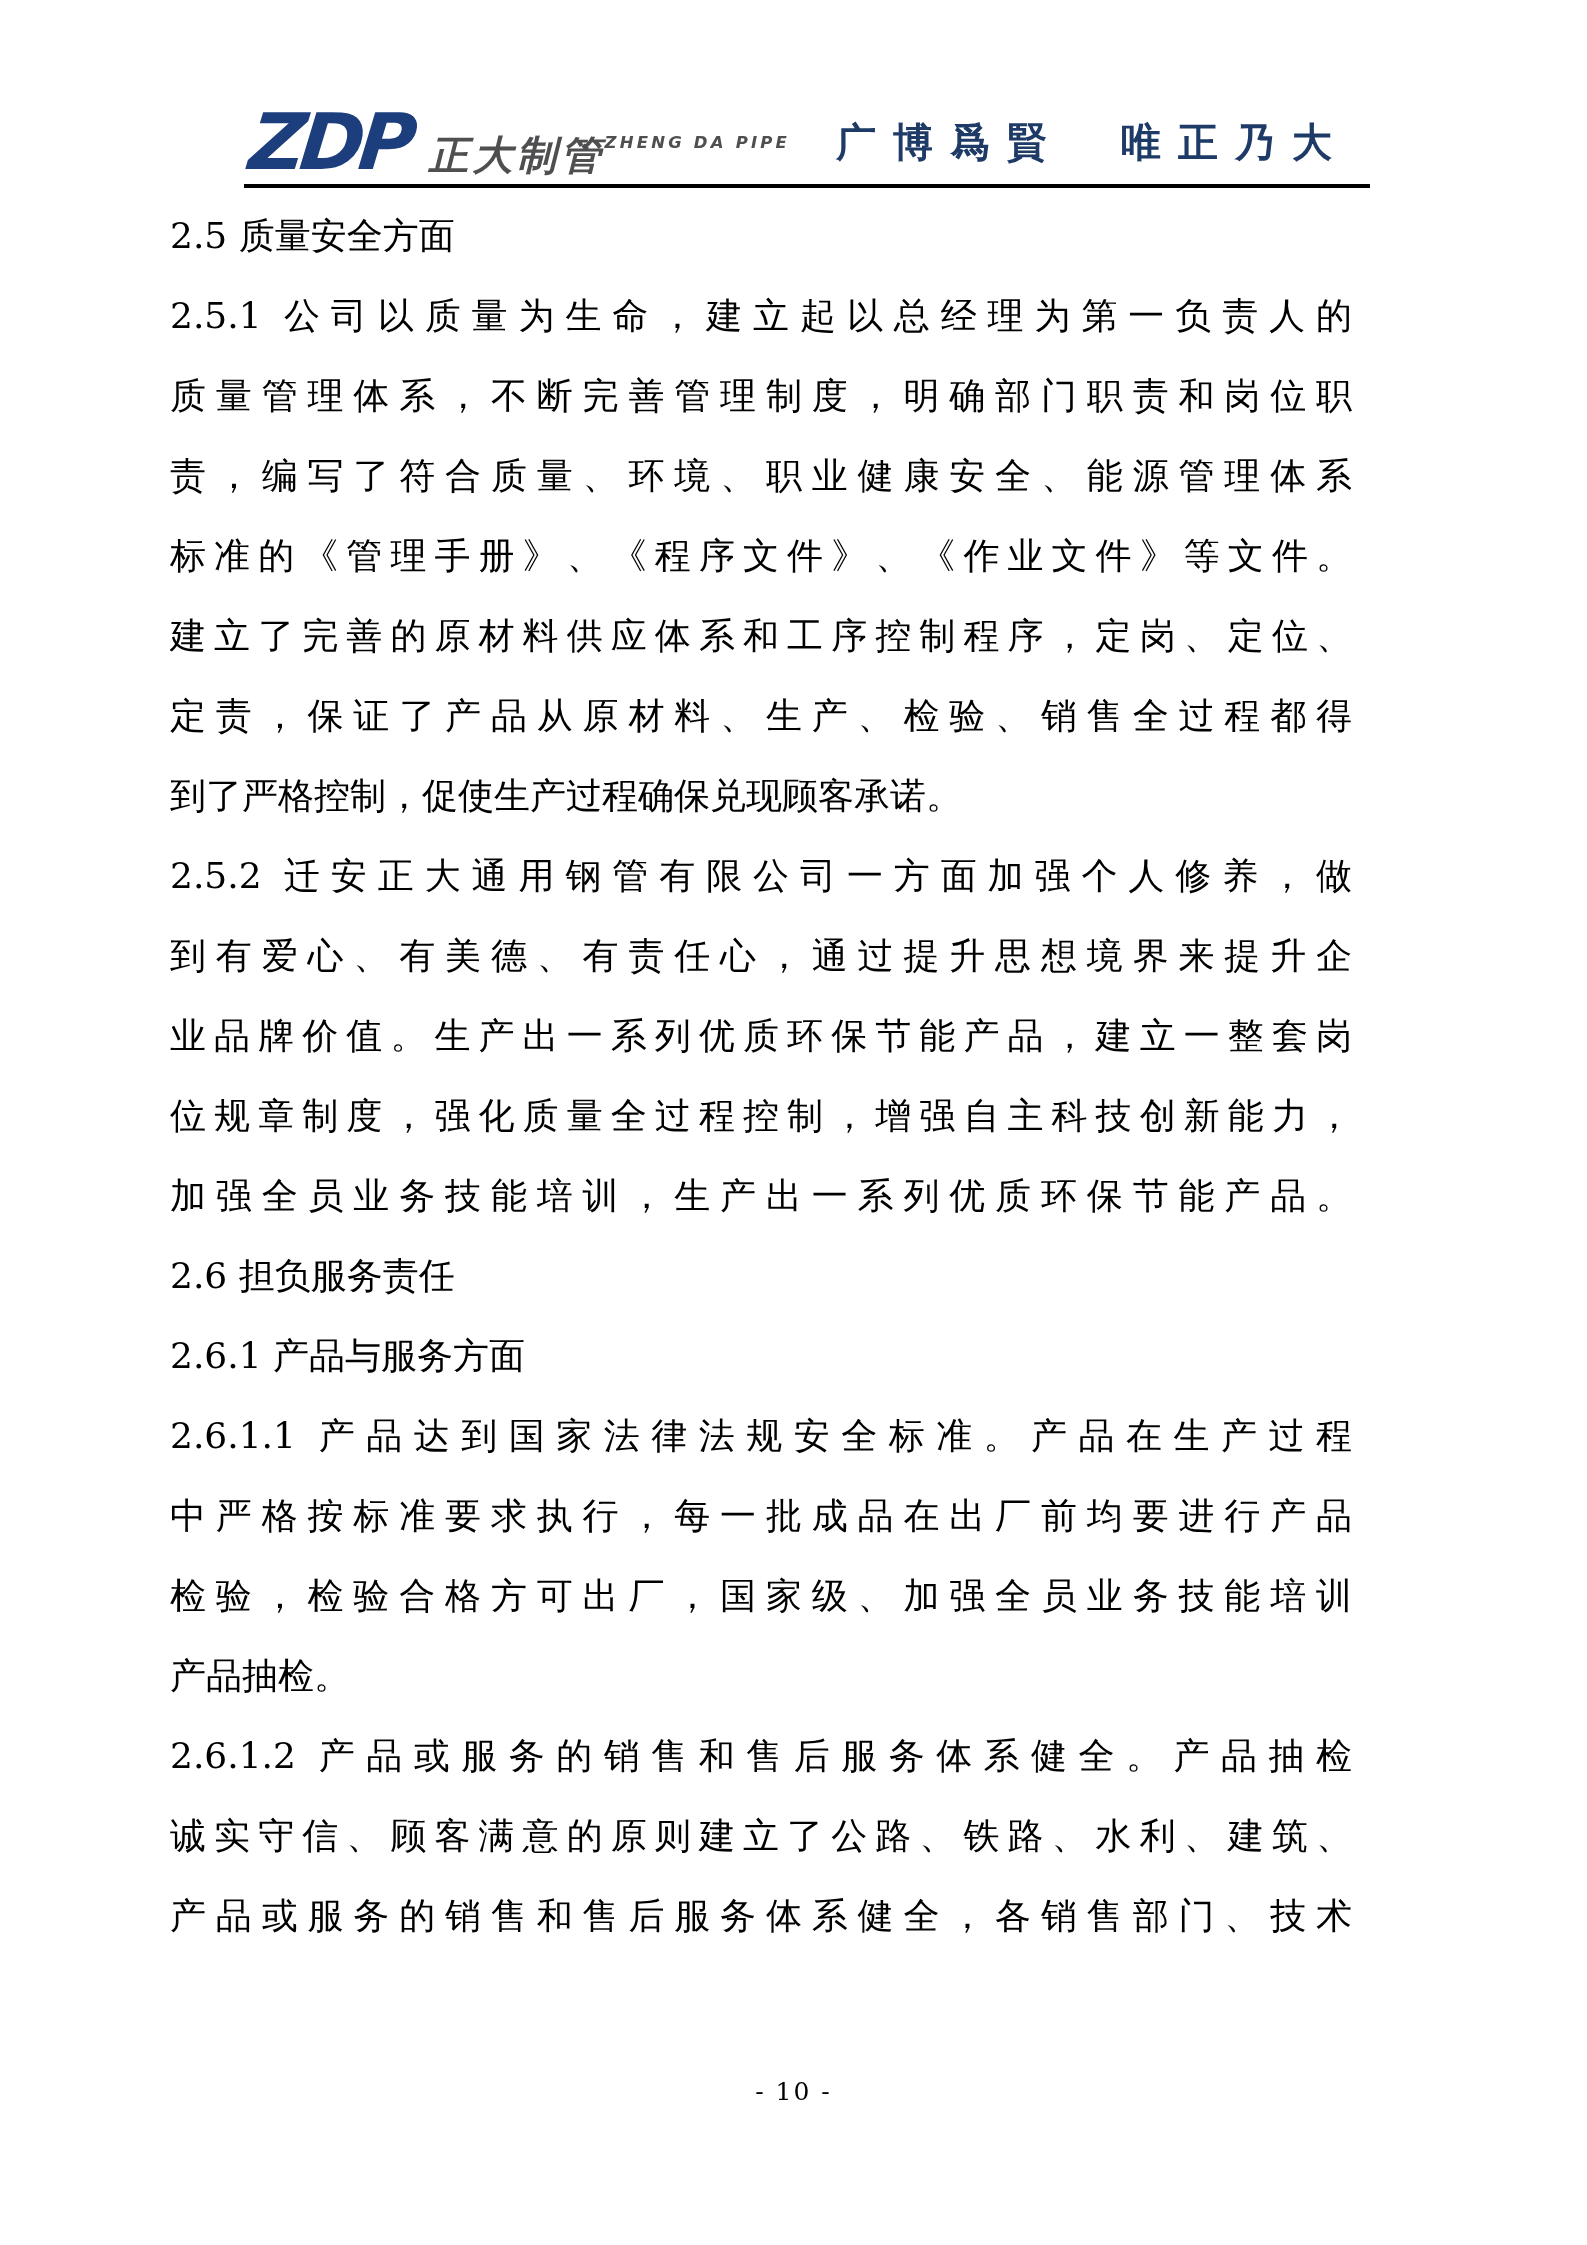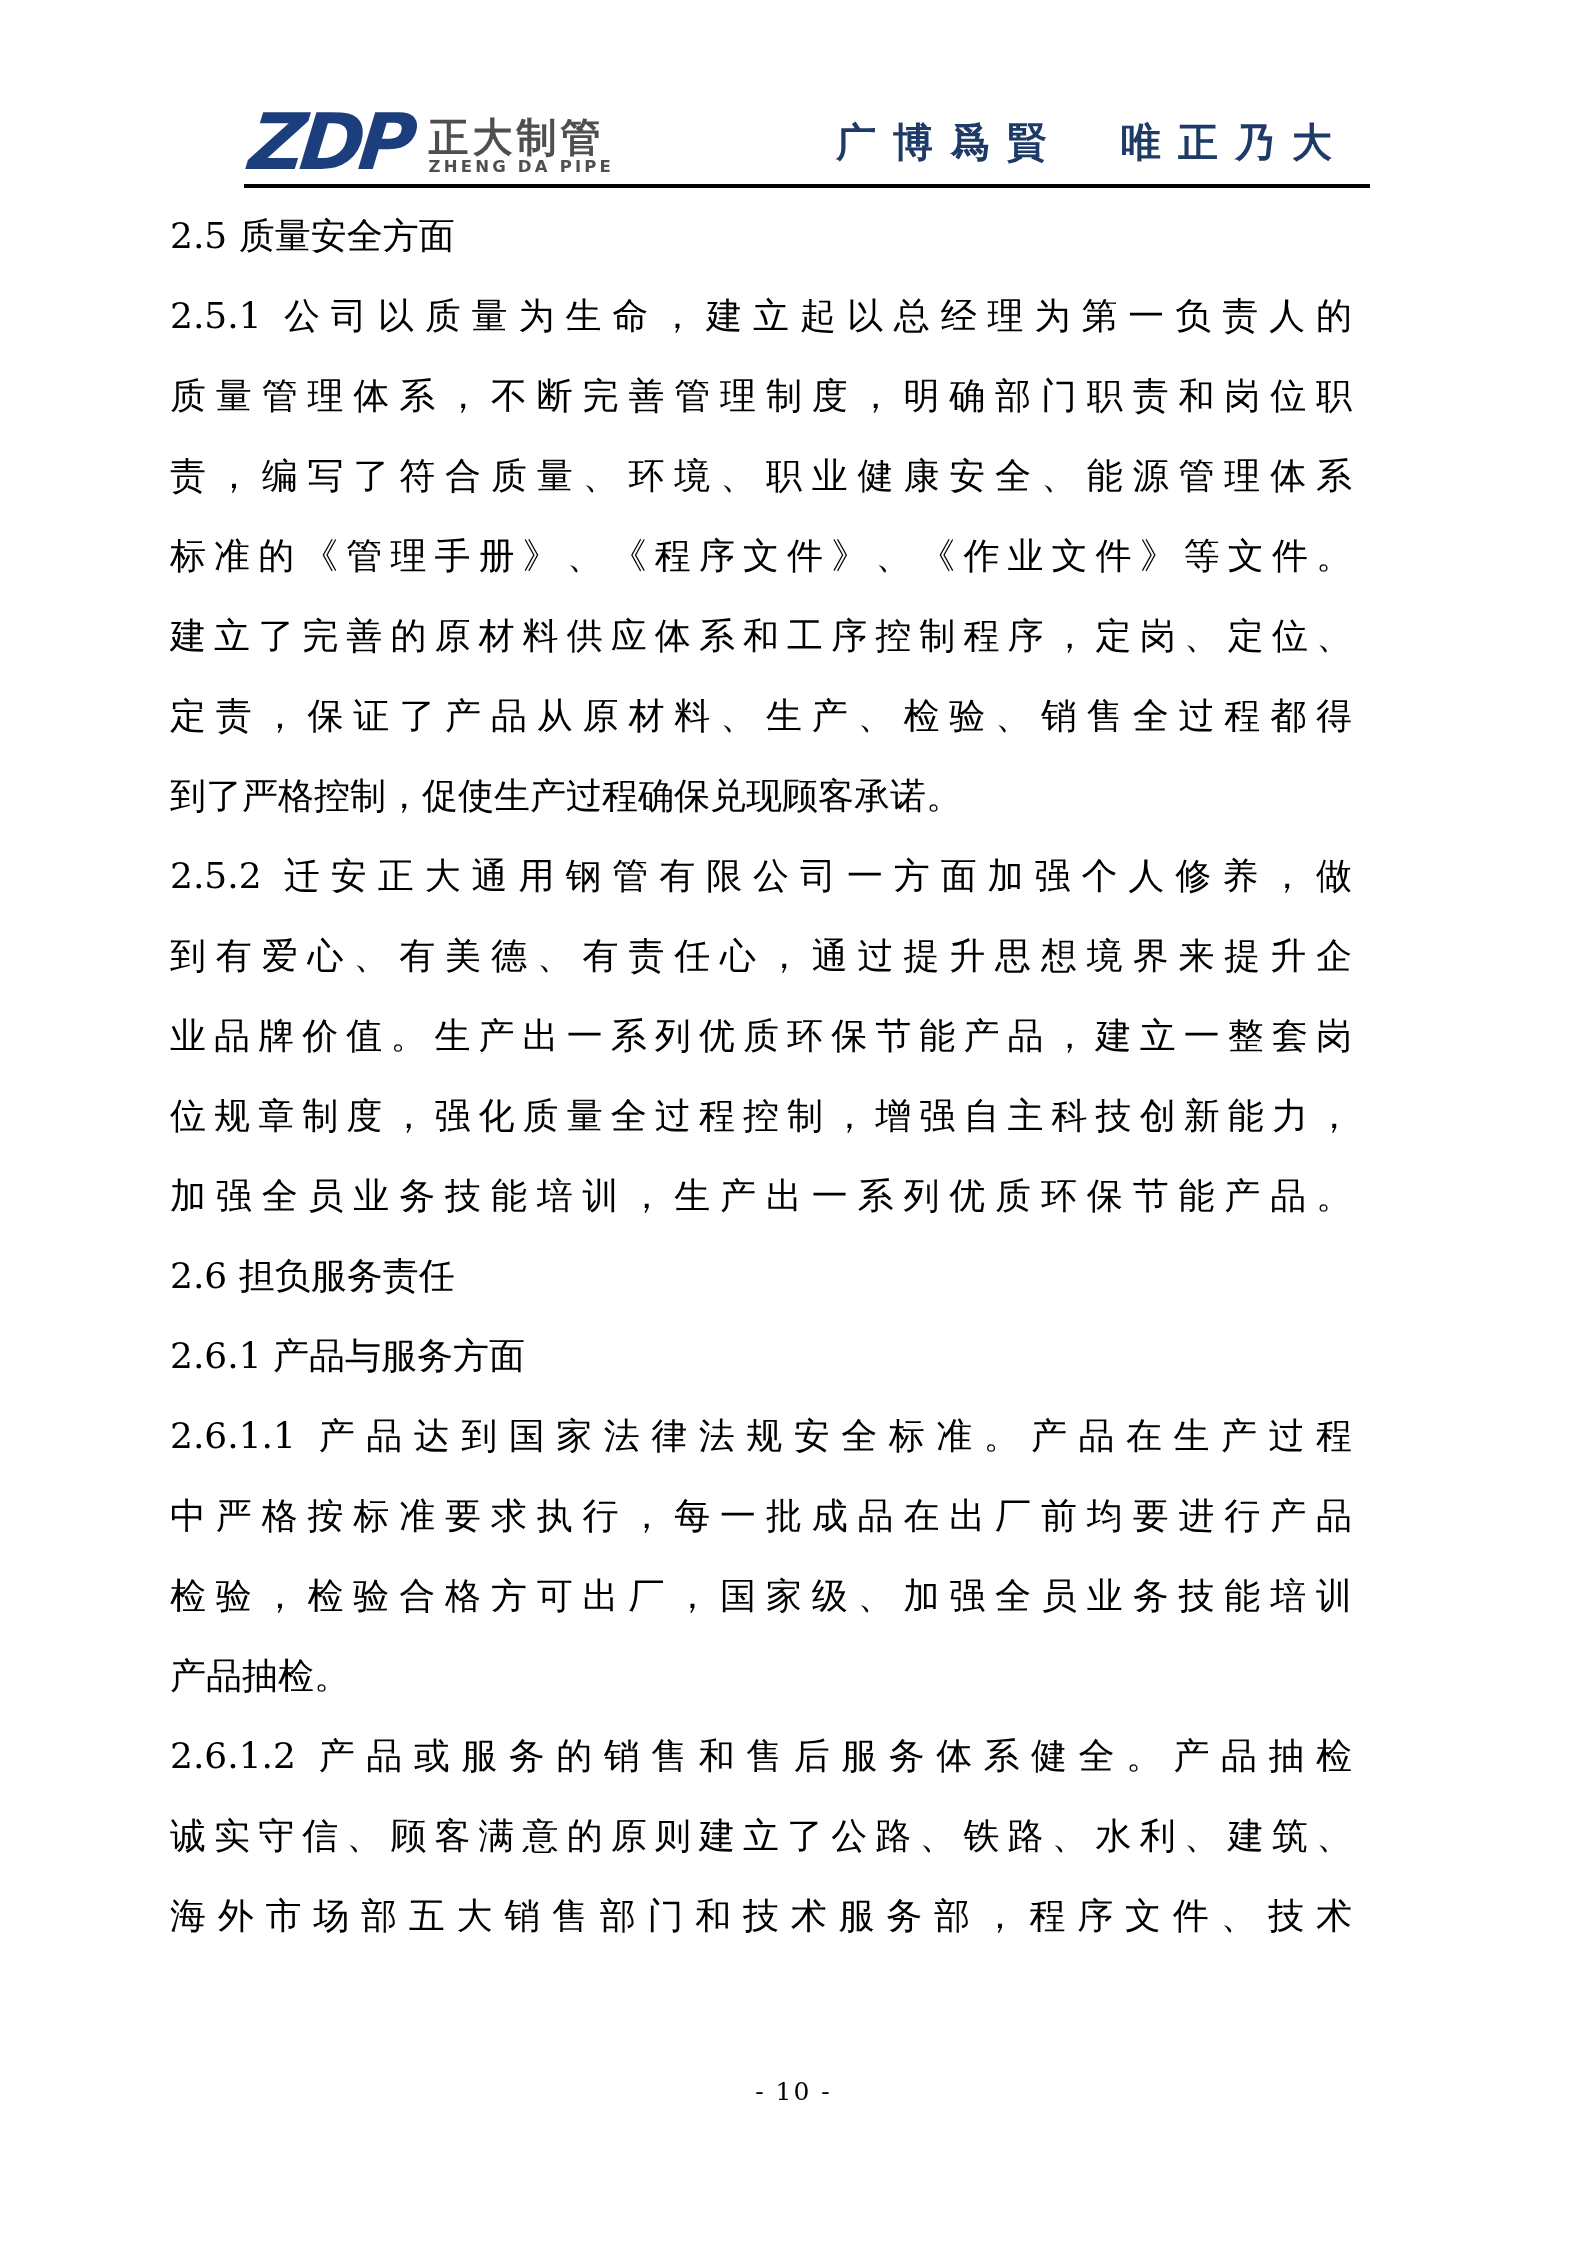--- a/index.html
+++ b/index.html
@@ -29,21 +29,21 @@
   .logo-abbr {
     font-family: "DejaVu Sans", "Liberation Sans", sans-serif;
     font-weight: 900;
     font-style: italic;
     font-size: 78px;
     line-height: 72px;
     letter-spacing: -6px;
     color: #1c3e7d;
     transform: skewX(-6deg);
   }
-  .logo-names { display: flex; flex-direction: column; align-items: flex-start; padding-bottom: 2px; }
+  .logo-names { display: flex; flex-direction: row; align-items: flex-start; padding-bottom: 2px; font-style: italic; }
   .logo-cn {
     font-family: "DejaVu Sans", "Liberation Sans", sans-serif;
     font-weight: 900;
     font-size: 40px;
     line-height: 42px;
     letter-spacing: 4px;
     color: #4f4f51;
   }
   .logo-en {
     font-family: "DejaVu Sans", "Liberation Sans", sans-serif;
@@ -147,20 +147,20 @@
     <div class="line">位规章制度，强化质量全过程控制，增强自主科技创新能力，</div>
     <div class="line">加强全员业务技能培训，生产出一系列优质环保节能产品。</div>
     <div class="line start">2.6 担负服务责任</div>
     <div class="line start">2.6.1 产品与服务方面</div>
     <div class="line">2.6.1.1 产品达到国家法律法规安全标准。产品在生产过程</div>
     <div class="line">中严格按标准要求执行，每一批成品在出厂前均要进行产品</div>
     <div class="line">检验，检验合格方可出厂，国家级、加强全员业务技能培训</div>
     <div class="line start">产品抽检。</div>
     <div class="line">2.6.1.2 产品或服务的销售和售后服务体系健全。产品抽检</div>
     <div class="line">诚实守信、顾客满意的原则建立了公路、铁路、水利、建筑、</div>
-    <div class="line">海外市场部五大销售部门和技术服务部，程序文件、技术</div>
+    <div class="line">产品或服务的销售和售后服务体系健全，各销售部门、技术</div>
   </main>
 
   <footer class="footer">
     <span class="page-number">- 10 -</span>
   </footer>
 
 </div>
 
 </body></html>

